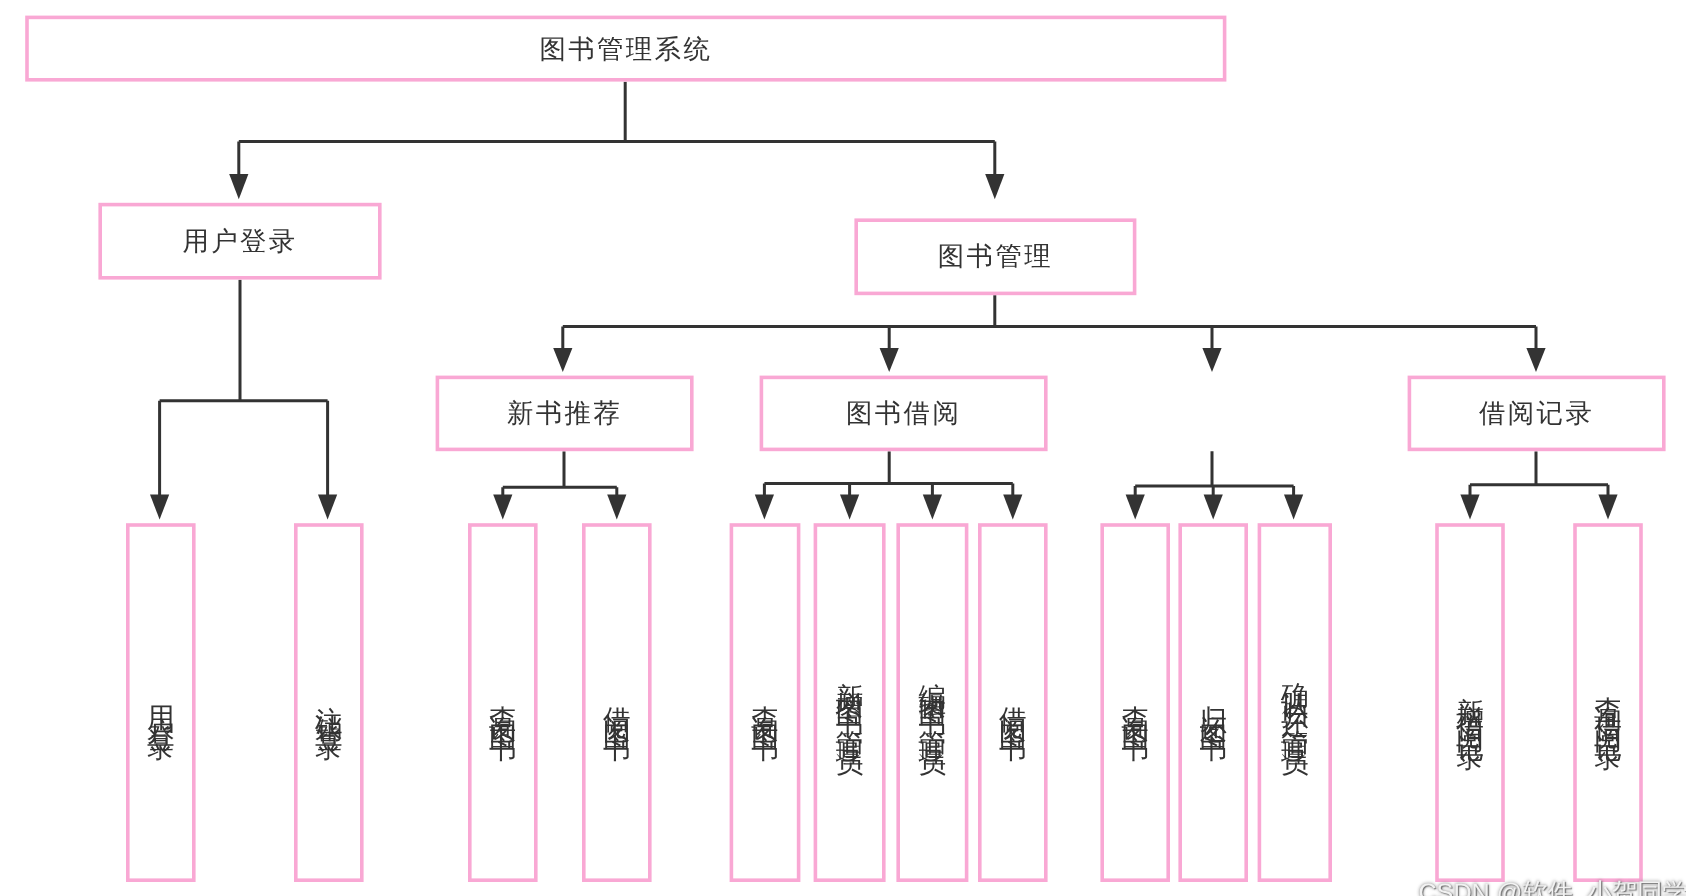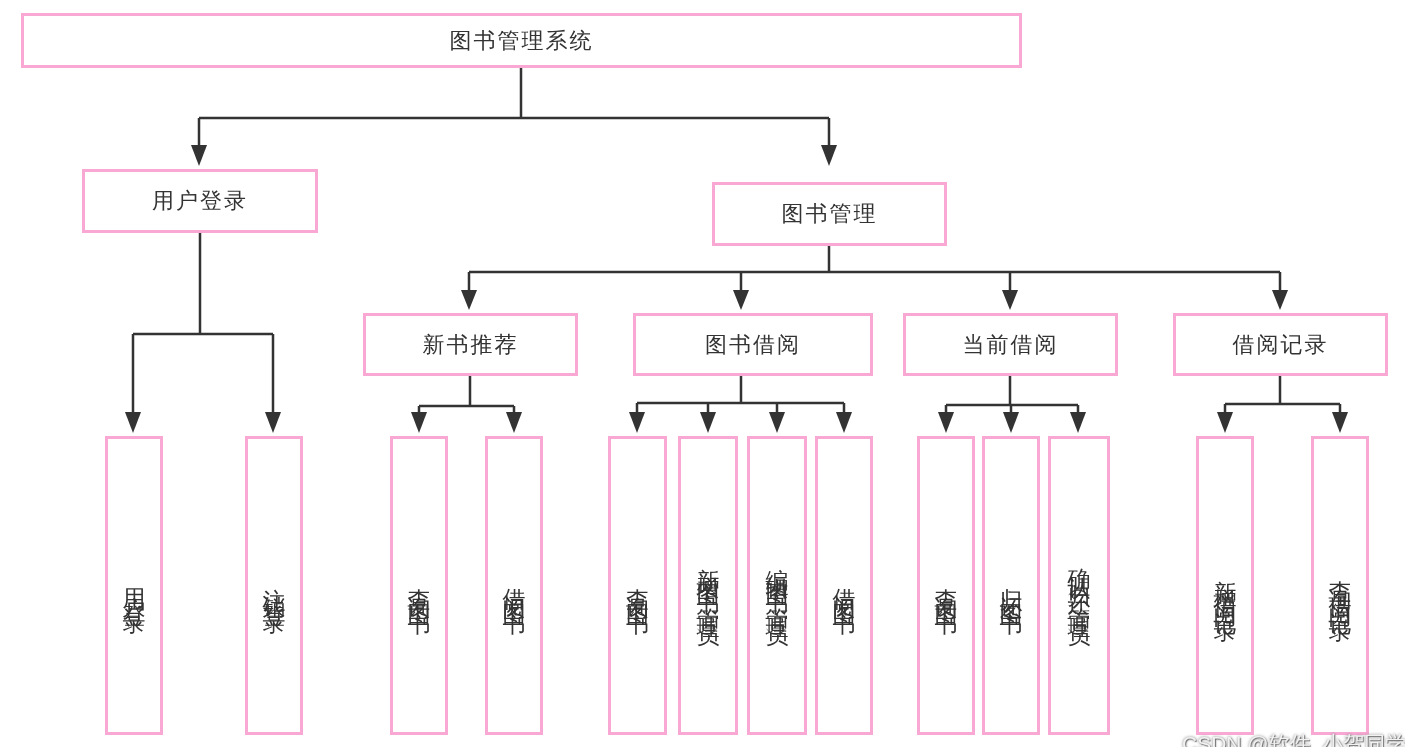--- a/index.html
+++ b/index.html
@@ -122,23 +122,20 @@
   <div class="node l2-b">
     <span class="h-label">图书管理</span>
   </div>
 
   <div class="node l3 l3-a">
     <span class="h-label">新书推荐</span>
   </div>
   <div class="node l3 l3-b">
     <span class="h-label">图书借阅</span>
   </div>
-  <div class="node l3 l3-c">
-    <span class="h-label">当前借阅</span>
-  </div>
   <div class="node l3 l3-d">
     <span class="h-label">借阅记录</span>
   </div>
 
   <div class="node leaf leaf-1">
     <span class="v-label">用户登录</span>
   </div>
   <div class="node leaf leaf-2">
     <span class="v-label">注销登录</span>
   </div>

